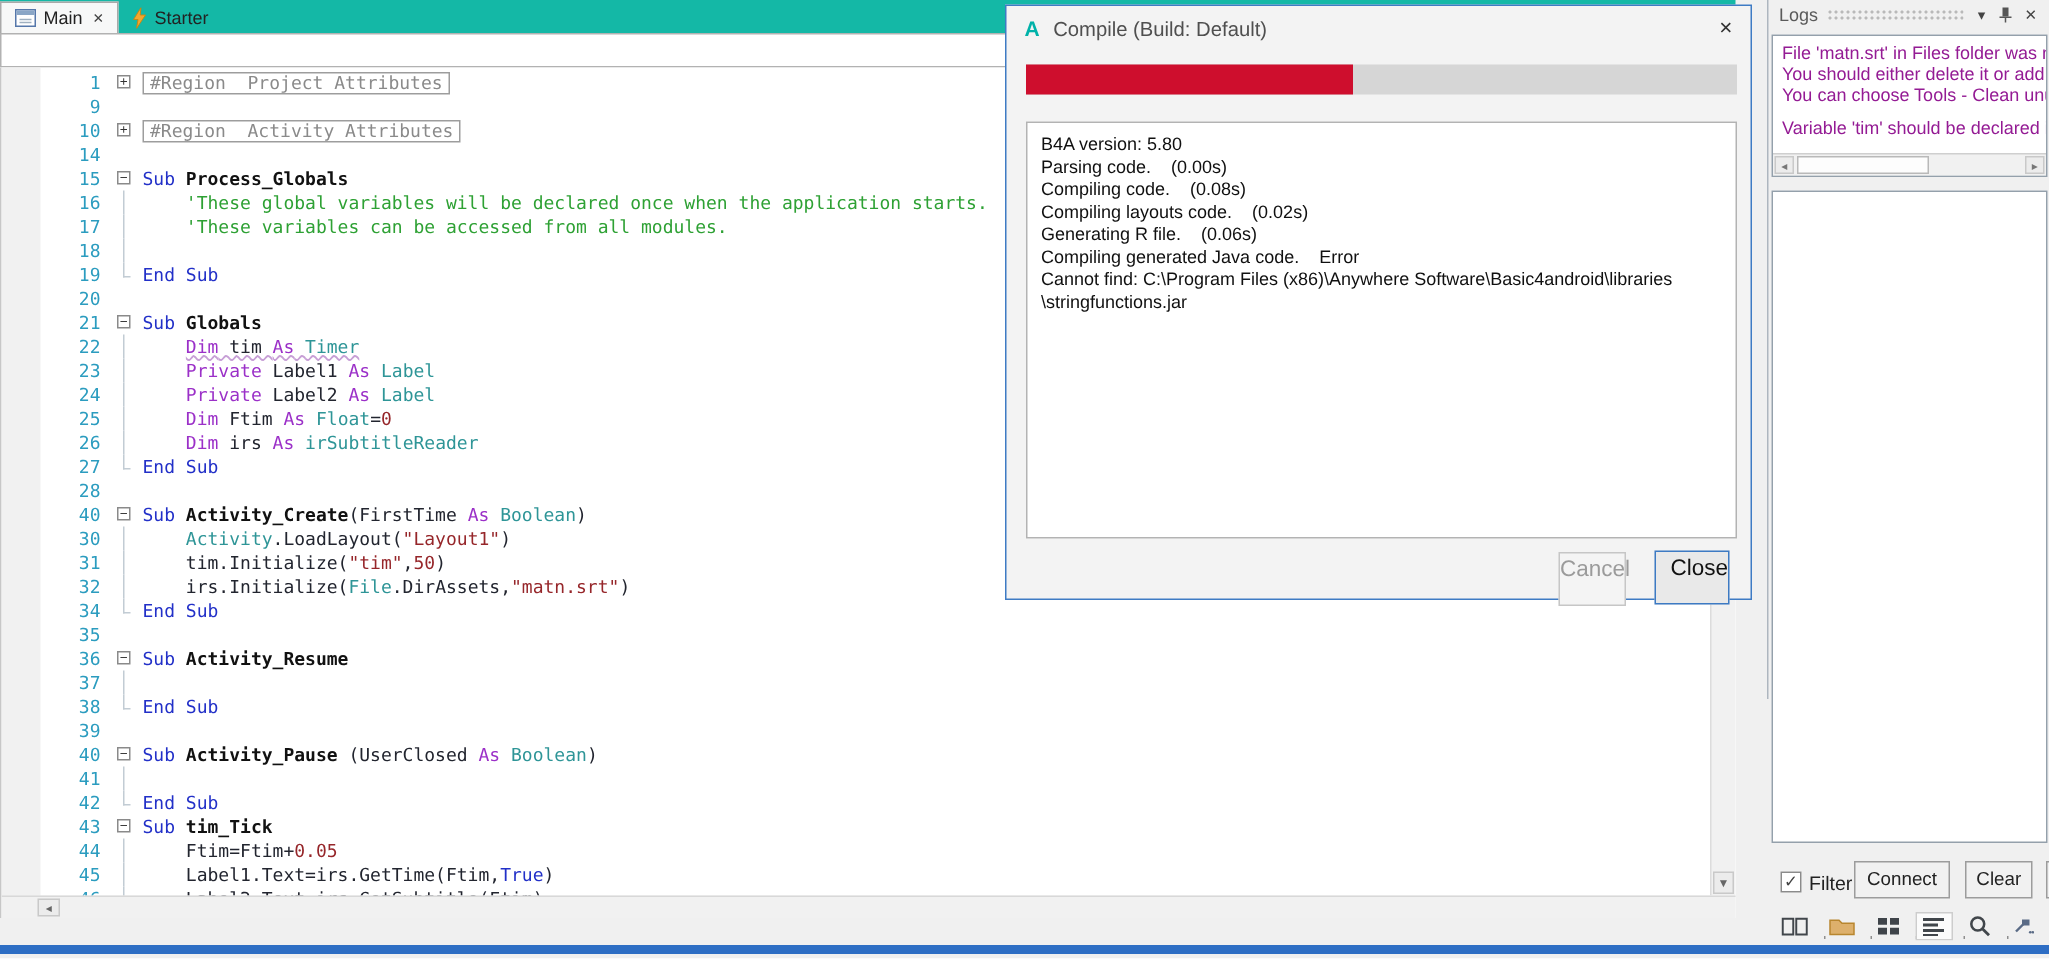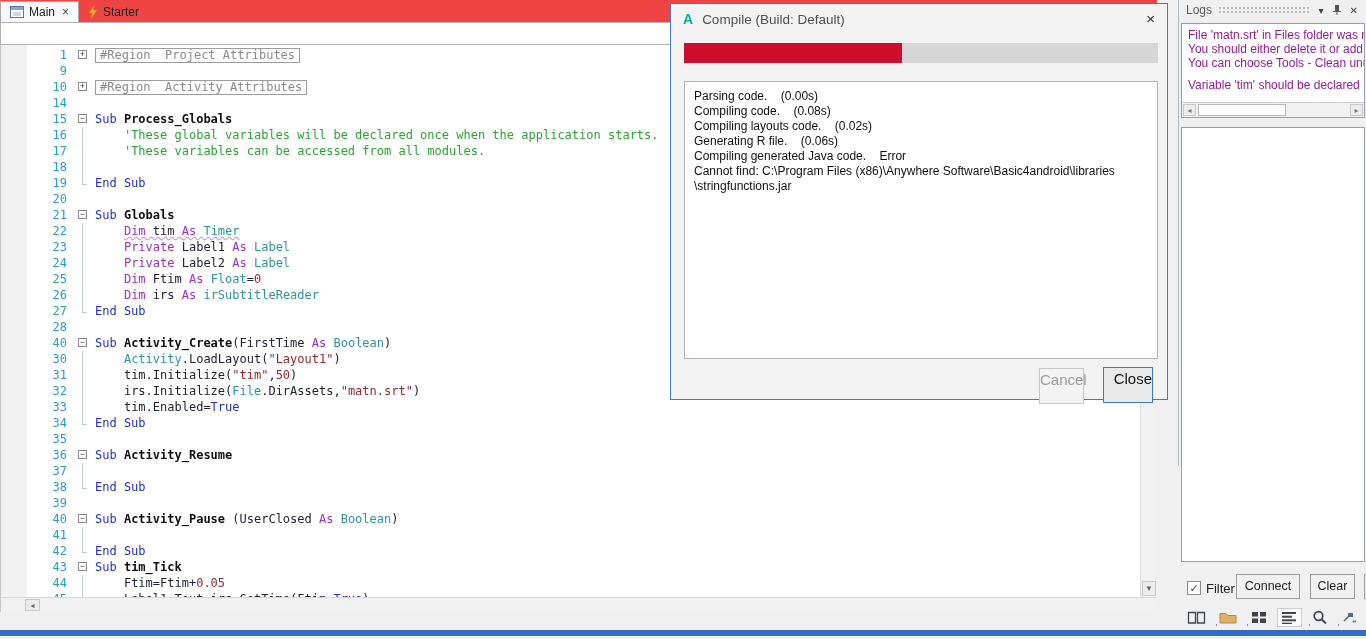--- a/index.html
+++ b/index.html
@@ -1,21 +1,21 @@
 <!DOCTYPE html>
 <html><head>
 <meta charset="utf-8">
 <style>
   * { margin:0; padding:0; box-sizing:border-box; }
   html,body { width:1366px; height:639px; overflow:hidden; }
   body { font-family:"Liberation Sans", sans-serif; background:#fff; }
   .app { position:relative; width:1366px; height:639px; background:#f0f0f0; overflow:hidden; }
 
   
-  .tabbar { position:absolute; left:0; top:0; width:1157px; height:22px; background:#ef4444; display:flex; align-items:flex-end; }
+  .tabbar { position:absolute; left:0; top:0; width:1157px; height:22px; background:#14b8a6; display:flex; align-items:flex-end; }
   .tab { display:flex; align-items:center; gap:5px; height:21px; padding:0 9px; font-size:12px; color:#222; }
   .tab.active { background:#f7f8f8; border:1px solid #a9a9a9; border-bottom:none; }
   .tab .tclose { color:#444; font-size:12px; margin-left:2px; }
 
   
   .quickbar { position:absolute; left:0; top:22px; width:1157px; height:23px; background:#fff; border:1px solid #b2b2b2; }
 
   
   .editor { position:absolute; left:0; top:45px; width:1157px; height:567px; background:#fff; overflow:hidden; border-left:1px solid #c7c7c7; }
   .gutterstrip { position:absolute; left:0; top:0; bottom:0; width:26px; background:#f1f1f1; }
@@ -234,25 +234,20 @@
           <span class="num">31</span>
           <span class="fold f-v"></span>
           <span class="code"><span class="id">    </span><span class="id">tim.Initialize(</span><span class="str">"tim"</span><span class="id">,</span><span class="num2">50</span><span class="id">)</span></span>
         </div>
         <div class="cl">
           <span class="num">32</span>
           <span class="fold f-v"></span>
           <span class="code"><span class="id">    </span><span class="id">irs.Initialize(</span><span class="typ">File</span><span class="id">.DirAssets,</span><span class="str">"matn.srt"</span><span class="id">)</span></span>
         </div>
         <div class="cl">
-          <span class="num">33</span>
-          <span class="fold f-v"></span>
-          <span class="code"><span class="id">    </span><span class="id">tim.Enabled=</span><span class="kw">True</span></span>
-        </div>
-        <div class="cl">
           <span class="num">34</span>
           <span class="fold f-e"></span>
           <span class="code"><span class="kw">End Sub</span></span>
         </div>
         <div class="cl">
           <span class="num">35</span>
           <span class="fold"></span>
           <span class="code"></span>
         </div>
         <div class="cl">
@@ -328,20 +323,21 @@
   <div class="dialog">
     <div class="dlg-title">
       <span class="dlg-logo">A</span>
       <span class="dlg-text">Compile (Build: Default)</span>
       <span class="dlg-close">×</span>
     </div>
     <div class="progress">
       <div class="fill" id="progress-fill" style="width: 46%;"></div>
     </div>
     <div class="dlg-log" id="compile-log">
+        <div>B4A version: 5.80</div>
         <div>Parsing code.    (0.00s)</div>
         <div>Compiling code.    (0.08s)</div>
         <div>Compiling layouts code.    (0.02s)</div>
         <div>Generating R file.    (0.06s)</div>
         <div>Compiling generated Java code.    Error</div>
         <div>Cannot find: C:\Program Files (x86)\Anywhere Software\Basic4android\libraries</div>
         <div>\stringfunctions.jar</div>
       </div>
     <div class="btn btn-cancel">Cancel</div>
     <div class="btn btn-close">Close</div>

